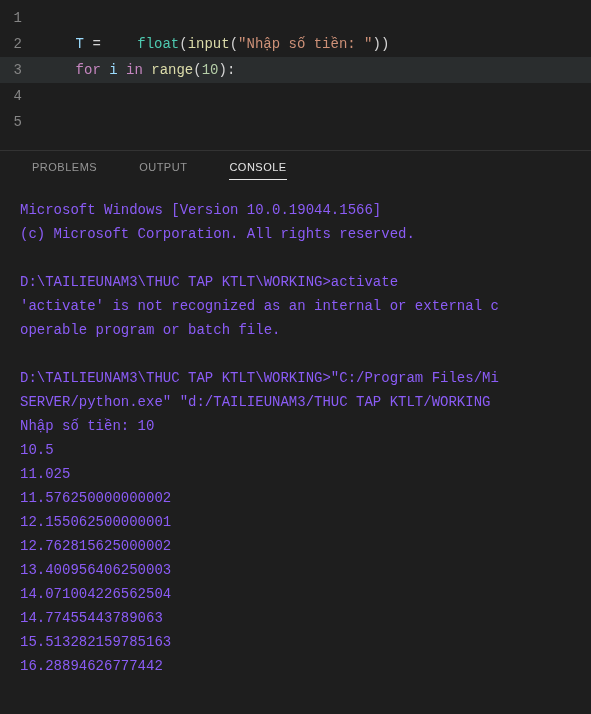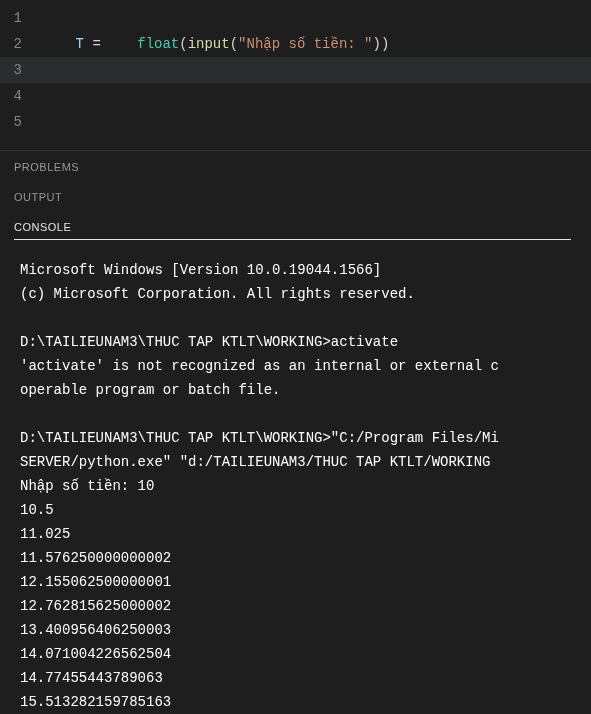--- a/index.html
+++ b/index.html
@@ -39,65 +39,65 @@
   .tok-op { color: #d4d4d4; }
   .tok-func { color: #dcdcaa; }
   .tok-key { color: #c586c0; }
   .tok-str { color: #ce9178; }
   .tok-num { color: #b5cea8; }
   .tok-punc { color: #d4d4d4; }
   .tok-type { color: #4ec9b0; margin-left: 28px; }
 
   .panel-tabs {
     display: flex;
-    padding: 10px 20px 0 14px;
-    gap: 12px;
+    padding: 10px 20px 0 32px;
+    gap: 42px;
     background: #1e1e1e;
     border-top: 1px solid #333;
-    flex-direction: column;
   }
   .tab {
     font-family: -apple-system, 'Segoe UI', sans-serif;
     font-size: 11px;
     letter-spacing: 0.5px;
     color: #969696;
     padding-bottom: 6px;
     cursor: pointer;
   }
   .tab.active {
     color: #e7e7e7;
     border-bottom: 1px solid #e7e7e7;
   }
 
   .terminal {
     padding: 18px 20px;
     background: #1e1e1e;
     font-family: Consolas, 'Courier New', monospace;
     font-size: 14px;
     line-height: 24px;
-    color: #ffffff;
+    color: #8b5cf6;
     white-space: pre-wrap;
     overflow: hidden;
   }
   .term-line { white-space: pre; overflow: hidden; }
 </style>
 </head>
 <body>
 
 <div class="editor" id="editor">
     <div class="code-line">
       <span class="line-number">1</span>
       <span class="code-content">    </span>
     </div>
     <div class="code-line">
       <span class="line-number">2</span>
       <span class="code-content">    <span class="tok-var">T</span><span class="tok-op"> = </span><span class="tok-type">float</span><span class="tok-punc">(</span><span class="tok-func">input</span><span class="tok-punc">(</span><span class="tok-str">"Nhập số tiền: "</span><span class="tok-punc">))</span></span>
     </div>
     <div class="code-line highlighted">
       <span class="line-number">3</span>
+      <span class="code-content">    <span class="tok-key">for</span><span class="tok-op"> </span><span class="tok-var">i</span><span class="tok-op"> </span><span class="tok-key">in</span><span class="tok-op"> </span><span class="tok-func">range</span><span class="tok-punc">(</span><span class="tok-num">10</span><span class="tok-punc">):</span></span>
     </div>
     <div class="code-line">
       <span class="line-number">4</span>
     </div>
     <div class="code-line">
       <span class="line-number">5</span>
     </div>
   </div>
 
 <div class="panel-tabs">

